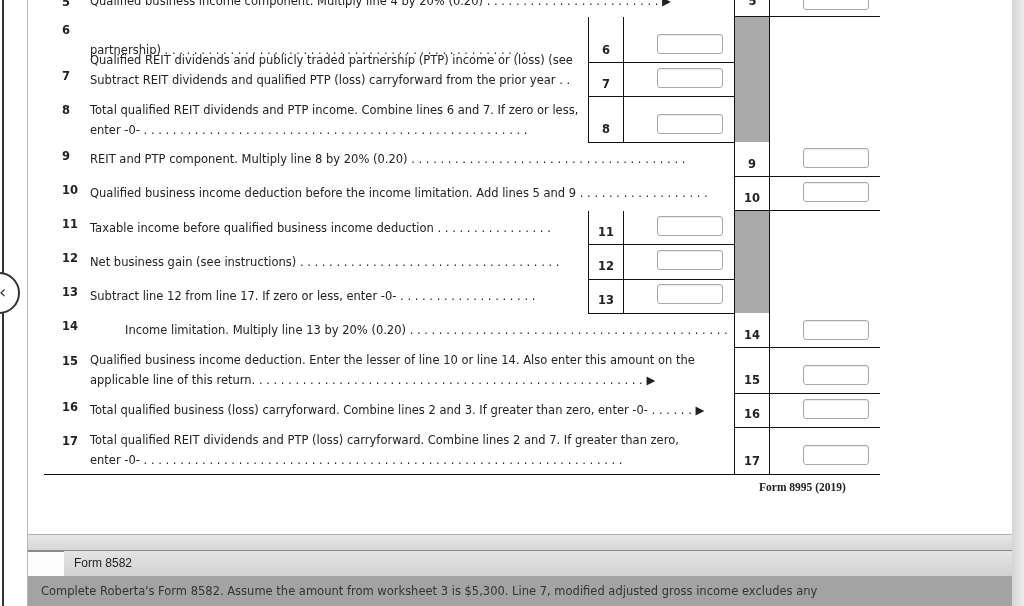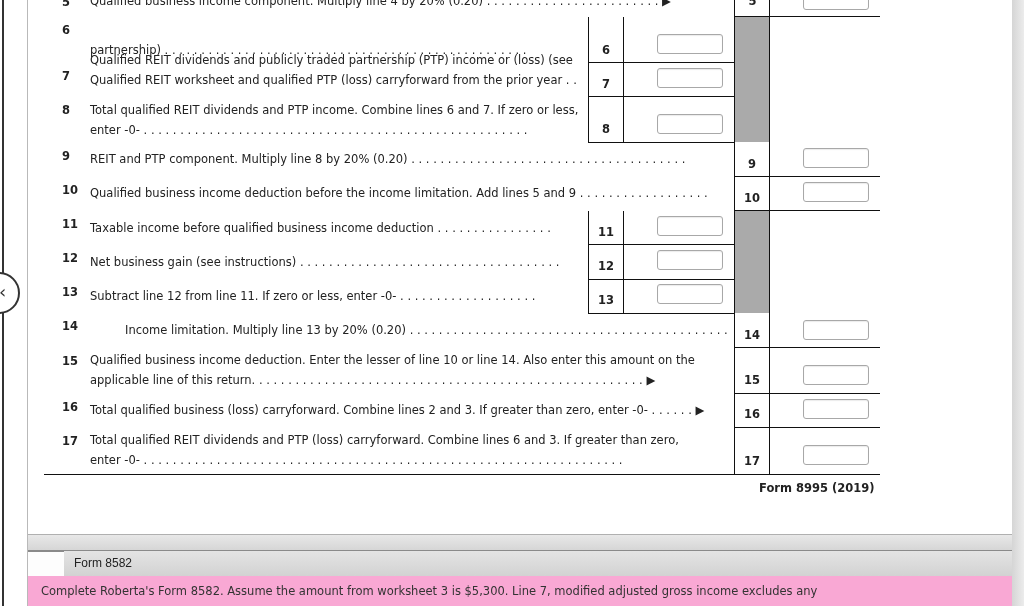--- a/index.html
+++ b/index.html
@@ -16,21 +16,21 @@
   .txt{position:absolute;left:62px;line-height:20px;white-space:nowrap;}
   .box{position:absolute;font-weight:bold;font-size:11.5px;text-align:center;}
   .inp{position:absolute;width:66px;height:20px;border:1px solid #a8a8a8;border-radius:3px;background:#fff;box-shadow:inset 0 1px 1px rgba(0,0,0,0.08);box-sizing:border-box;}
   .hl{position:absolute;height:1px;background:#111;}
   .vl{position:absolute;width:1px;background:#111;}
   .shade{position:absolute;background:#aaaaaa;}
   .footer-bold{position:absolute;font-weight:bold;font-size:11.5px;}
   .sep-bar{position:absolute;left:0;top:534px;width:984px;height:15px;background:linear-gradient(#e8e8e8,#d6d6d6);border-top:1px solid #b0b0b0;border-bottom:2px solid #8a8a8a;}
   .section-head{position:absolute;left:0;top:551px;width:984px;height:25px;background:linear-gradient(#e4e4e4,#d2d2d2);font-family:"Liberation Sans",sans-serif;font-size:12px;line-height:25px;margin-left:36px;}
   .section-head span{margin-left:10px;}
-  .section-body{position:absolute;left:0;top:576px;width:984px;height:30px;background:#f9a8d4;font-size:11.5px;}
+  .section-body{position:absolute;left:0;top:576px;width:984px;height:30px;background:#a3a3a3;font-size:11.5px;}
   .section-body span{position:absolute;left:13px;top:8px;white-space:nowrap;color:#333;}
 </style>
 </head>
 <body>
 
 <div class="left-edge">
   <div class="vline"></div>
   <div class="circle">
       <span>‹</span>
     </div>
@@ -62,21 +62,21 @@
     <div class="row" style="top:20px;">
       <span class="num" style="top:3px;">6</span>
       <span class="txt" style="top:0;margin-top:30px;">Qualified REIT dividends and publicly traded partnership (PTP) income or (loss) (see</span>
       <span class="txt" style="top:20px;">partnership) . . . . . . . . . . . . . . . . . . . . . . . . . . . . . . . . . . . . . . . . . . . . . . . . . .</span>
     </div>
     <div class="box" style="left:561px;top:43px;width:34px;">6</div>
     <input class="inp" style="left: 629px; top: 34px;" value="">
 
     <div class="row" style="top:69px;">
       <span class="num" style="top:0;">7</span>
-      <span class="txt" style="top:1px;">Qualified REIT worksheet and qualified PTP (loss) carryforward from the prior year . .</span>
+      <span class="txt" style="top:1px;">Subtract REIT dividends and qualified PTP (loss) carryforward from the prior year . .</span>
     </div>
     <div class="box" style="left:561px;top:77px;width:34px;">7</div>
     <input class="inp" style="left: 629px; top: 68px;" value="">
 
     <div class="row" style="top:99px;">
       <span class="num" style="top:4px;">8</span>
       <span class="txt" style="top:1px;">Total qualified REIT dividends and PTP income. Combine lines 6 and 7. If zero or less,</span>
       <span class="txt" style="top:21px;">enter -0- . . . . . . . . . . . . . . . . . . . . . . . . . . . . . . . . . . . . . . . . . . . . . . . . . . . . .</span>
     </div>
     <div class="box" style="left:561px;top:122px;width:34px;">8</div>
@@ -113,21 +113,21 @@
 
     <div class="row" style="top:251px;">
       <span class="num" style="top:0;">12</span>
       <span class="txt" style="top:1px;">Net business gain (see instructions) . . . . . . . . . . . . . . . . . . . . . . . . . . . . . . . . . . . .</span>
     </div>
     <div class="box" style="left:561px;top:259px;width:34px;">12</div>
     <input class="inp" style="left: 629px; top: 250px;" value="">
 
     <div class="row" style="top:285px;">
       <span class="num" style="top:0;">13</span>
-      <span class="txt" style="top:1px;">Subtract line 12 from line 11. If zero or less, enter -0- . . . . . . . . . . . . . . . . . . .</span>
+      <span class="txt" style="top:1px;">Subtract line 12 from line 17. If zero or less, enter -0- . . . . . . . . . . . . . . . . . . .</span>
     </div>
     <div class="box" style="left:561px;top:293px;width:34px;">13</div>
     <input class="inp" style="left: 629px; top: 284px;" value="">
 
     <div class="row" style="top:319px;">
       <span class="num" style="top:0;">14</span>
       <span class="txt" style="top:1px;margin-left:35px;">Income limitation. Multiply line 13 by 20% (0.20) . . . . . . . . . . . . . . . . . . . . . . . . . . . . . . . . . . . . . . . . . . . .</span>
     </div>
     <div class="box" style="left:707px;top:328px;width:34px;">14</div>
     <input class="inp" style="left: 775px; top: 320px;" value="">
@@ -145,29 +145,29 @@
     <div class="row" style="top:400px;">
       <span class="num" style="top:0;">16</span>
       <span class="txt" style="top:0;">Total qualified business (loss) carryforward. Combine lines 2 and 3. If greater than zero, enter -0- . . . . . . ▶</span>
     </div>
     <div class="box" style="left:707px;top:407px;width:34px;">16</div>
     <input class="inp" style="left: 775px; top: 399px;" value="">
     <div class="hl" style="left:706px;top:427px;width:146px;"></div>
 
     <div class="row" style="top:430px;">
       <span class="num" style="top:4px;">17</span>
-      <span class="txt" style="top:0;">Total qualified REIT dividends and PTP (loss) carryforward. Combine lines 6 and 3. If greater than zero,</span>
+      <span class="txt" style="top:0;">Total qualified REIT dividends and PTP (loss) carryforward. Combine lines 2 and 7. If greater than zero,</span>
       <span class="txt" style="top:20px;">enter -0- . . . . . . . . . . . . . . . . . . . . . . . . . . . . . . . . . . . . . . . . . . . . . . . . . . . . . . . . . . . . . . . . . .</span>
     </div>
     <div class="box" style="left:707px;top:454px;width:34px;">17</div>
     <input class="inp" style="left: 775px; top: 445px;" value="">
 
     <div class="hl" style="left:16px;top:474px;width:836px;"></div>
 
-    <div class="footer-bold" style="left:731px;top:481px;">Form 8995 (2019)</div>
+    <div class="footer-bold" style="left:731px;top:481px;font-family:Liberation Serif, serif;">Form 8995 (2019)</div>
   </div>
 
   <div class="sep-bar"></div>
   <div class="section-head"><span>Form 8582</span></div>
   <div class="section-body">
       <span>Complete Roberta's Form 8582. Assume the amount from worksheet 3 is $5,300. Line 7, modified adjusted gross income excludes any</span>
     </div>
 </div>
 
 <div class="scroll-track"></div>

